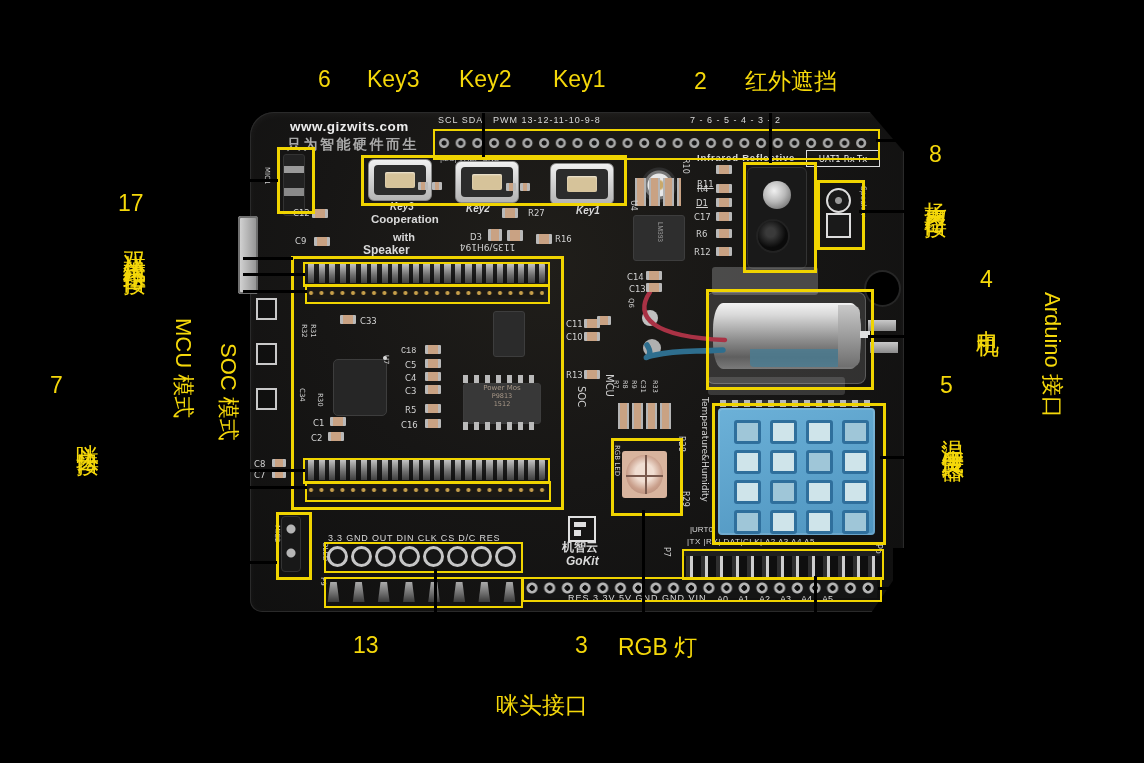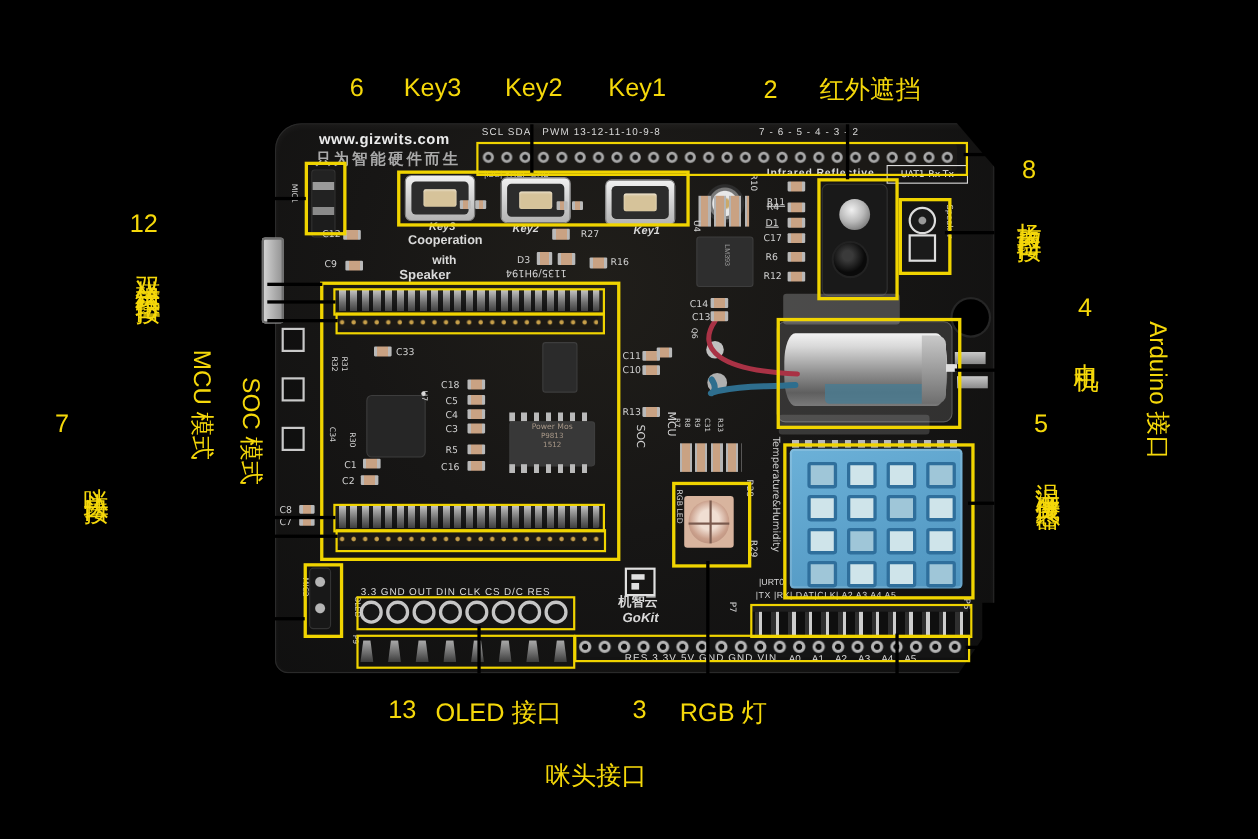--- a/index.html
+++ b/index.html
@@ -244,21 +244,21 @@
                 background:radial-gradient(circle 4px at 9px 12px,#b5b5b5 0 4px,rgba(0,0,0,0) 5px),
                            radial-gradient(circle 4px at 9px 36px,#b5b5b5 0 4px,rgba(0,0,0,0) 5px),#181818"></div>
   <span class="ref" style="left: 43px; top: 96px; font-size: 8.5px;">C12</span>
       <span class="ref" style="left: 45px; top: 124px; font-size: 8.5px;">C9</span>
       <span class="ref" style="left: 278px; top: 96px; font-size: 8.5px;">R27</span>
       <span class="ref" style="left: 220px; top: 120px; font-size: 8.5px;">D3</span>
       <span class="ref" style="left: 305px; top: 122px; font-size: 8.5px;">R16</span>
       <span class="ref" style="left: 110px; top: 204px; font-size: 8.5px;">C33</span>
       <span class="ref" style="left: 58px; top: 212px; font-size: 7px; transform: rotate(90deg); transform-origin: 0px 0px;">R32</span>
       <span class="ref" style="left: 67px; top: 212px; font-size: 7px; transform: rotate(90deg); transform-origin: 0px 0px;">R31</span>
-      <span class="ref" style="left: 151px; top: 234px; font-size: 8.5px;">C18</span>
+      <span class="ref" style="left: 151px; top: 234px; font-size: 8.5px; font-family: Liberation Mono, monospace;">C18</span>
       <span class="ref" style="left: 155px; top: 248px; font-size: 8.5px;">C5</span>
       <span class="ref" style="left: 155px; top: 261px; font-size: 8.5px;">C4</span>
       <span class="ref" style="left: 155px; top: 274px; font-size: 8.5px;">C3</span>
       <span class="ref" style="left: 155px; top: 293px; font-size: 8.5px;">R5</span>
       <span class="ref" style="left: 151px; top: 308px; font-size: 8.5px;">C16</span>
       <span class="ref" style="left: 140px; top: 243px; font-size: 7px; transform: rotate(90deg); transform-origin: 0px 0px;">U7</span>
       <span class="ref" style="left: 74px; top: 281px; font-size: 7px; transform: rotate(90deg); transform-origin: 0px 0px;">R30</span>
       <span class="ref" style="left: 56px; top: 276px; font-size: 7px; transform: rotate(90deg); transform-origin: 0px 0px;">C34</span>
       <span class="ref" style="left: 63px; top: 306px; font-size: 8.5px;">C1</span>
       <span class="ref" style="left: 61px; top: 321px; font-size: 8.5px;">C2</span>
@@ -380,25 +380,24 @@
   <span class="co" style="left:745px;top:66px">红外遮挡</span>
 
   <span class="co" style="left:929px;top:141px">8</span>
   <span class="co v" style="left:921px;top:184px">扬声器接口</span>
   <span class="co" style="left:980px;top:266px">4</span>
   <span class="co v" style="left:973px;top:312px">电机</span>
   <span class="co r" style="left:1067px;top:292px;font-size:22px">Arduino 接口</span>
   <span class="co" style="left:940px;top:372px">5</span>
   <span class="co v" style="left:938px;top:422px">温湿度传感器</span>
 
-  <span class="co" style="left:118px;top:190px">12</span>
+  <span class="co" style="left:118px;top:190px">17</span>
   <span class="co v" style="left:120px;top:233px">双模式模组接口</span>
   <span class="co r" style="left:198px;top:318px;font-size:22px">MCU 模式</span>
   <span class="co r" style="left:243px;top:343px;font-size:22px">SOC 模式</span>
   <span class="co" style="left:50px;top:372px">7</span>
   <span class="co v" style="left:73px;top:426px">咪头接口</span>
 
   <span class="co" style="left:353px;top:632px">13</span>
-  <span class="co" style="left:396px;top:632px">OLED 接口</span>
   <span class="co" style="left:575px;top:632px">3</span>
   <span class="co" style="left:618px;top:632px">RGB 灯</span>
   <span class="co" style="left:496px;top:690px">咪头接口</span>
 </div>
 
 </body></html>

